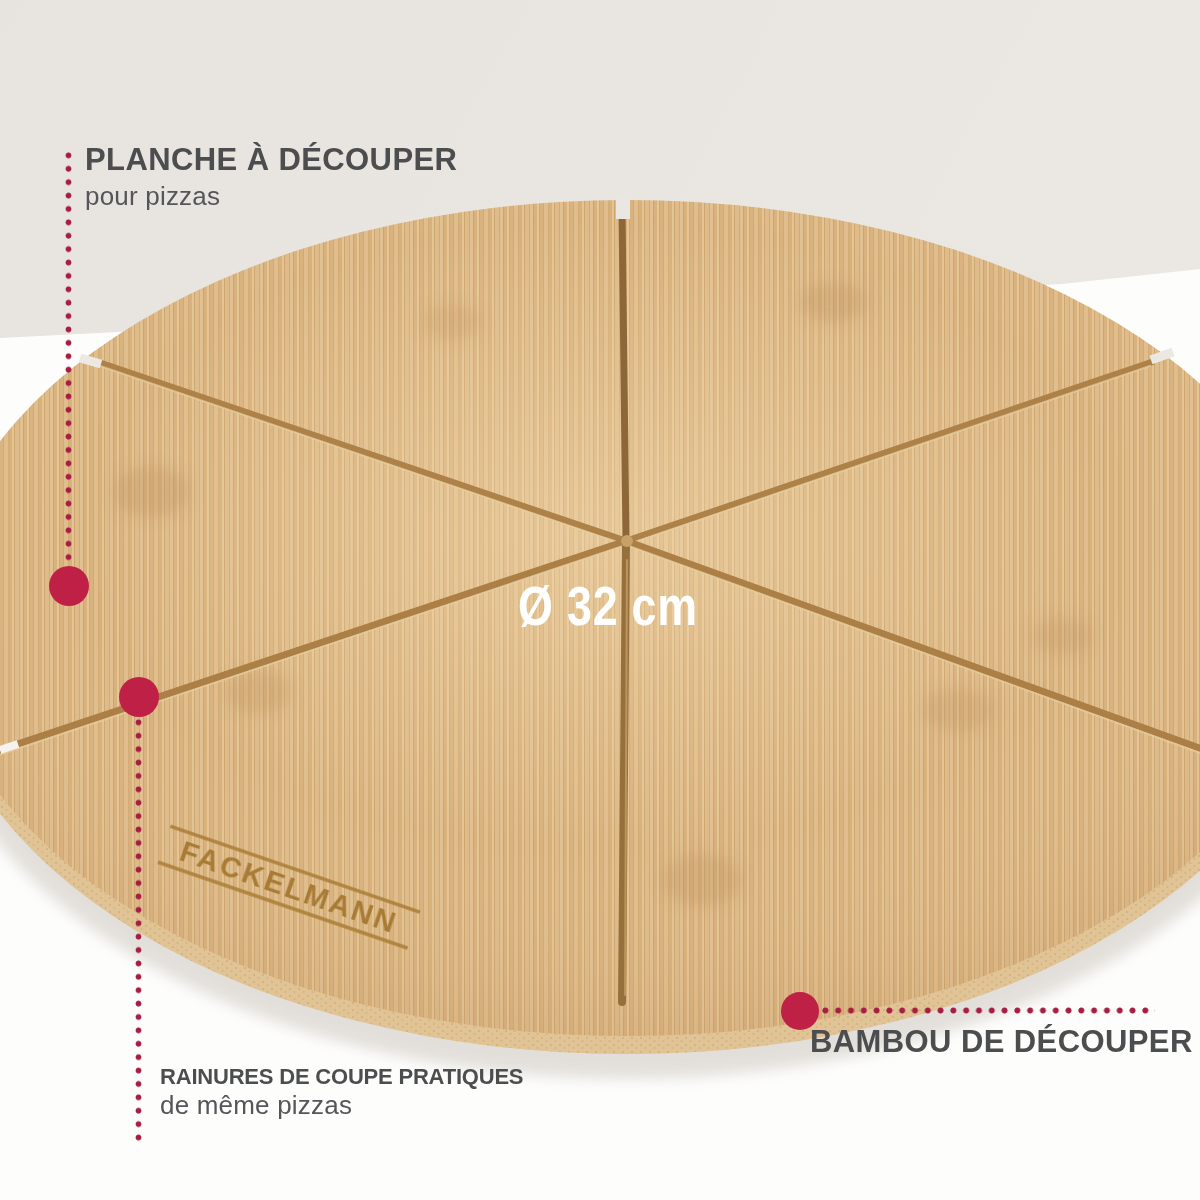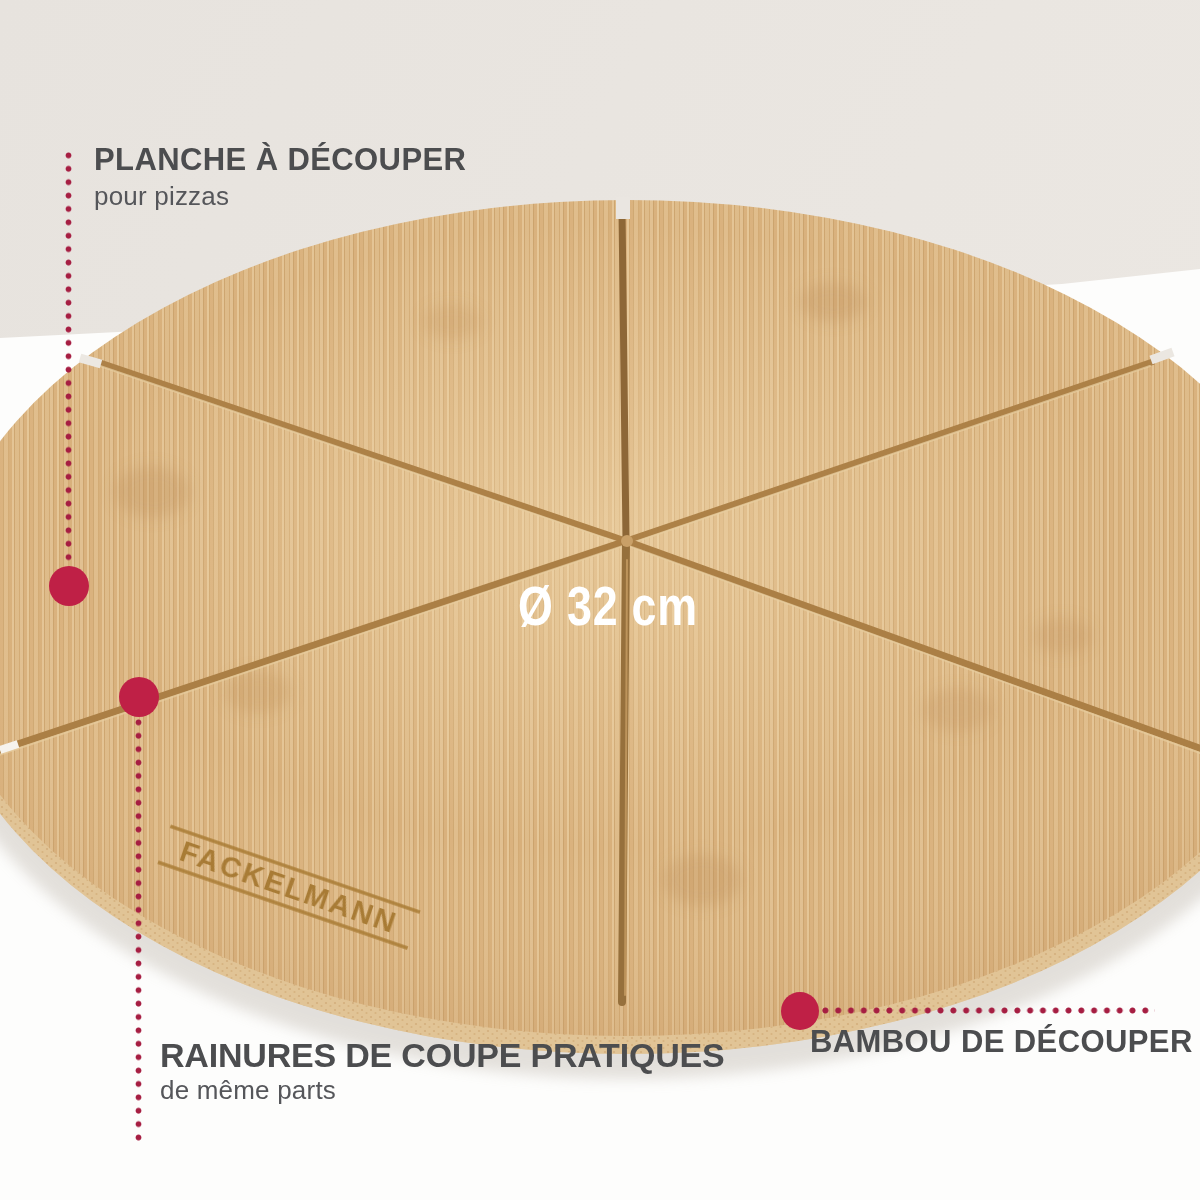--- a/index.html
+++ b/index.html
@@ -16,21 +16,21 @@
   .board-svg{position:absolute;left:0;top:0;}
   .note{position:absolute;color:#4c4d4f;}
   .note h3{
     margin:0;font-size:31px;font-weight:700;letter-spacing:.4px;
     line-height:1.16;color:#4c4d4f;
   }
   .note p{
     margin:3px 0 0 0;font-size:26px;font-weight:400;letter-spacing:.2px;
     line-height:1.16;color:#55565a;
   }
-  .note-rainures h3{font-size:34px;letter-spacing:-0.2px;}
+  .note-rainures h3{font-size:22px;letter-spacing:-0.2px;margin-top:28px;}
   .bigdot{
     position:absolute;border-radius:50%;background:#bf2046;
   }
   .d1{left:49px;top:566px;width:40px;height:40px;}
   .d2{left:119px;top:677px;width:40px;height:40px;}
   .d3{left:781px;top:992px;width:38px;height:38px;}
   .dotline{position:absolute;}
   .dotline.v{
     width:7px;
     background-image:radial-gradient(circle at 3.5px 3.4px,#a61e42 2.5px,rgba(166,30,66,0) 3.3px);
@@ -134,32 +134,32 @@
 
     <g transform="translate(288 890) rotate(19)">
       <line x1="-132" y1="-22" x2="132" y2="-22" stroke="#a87b33" stroke-width="3.5" opacity="0.85"></line>
       <line x1="-132" y1="16" x2="132" y2="16" stroke="#a87b33" stroke-width="3.5" opacity="0.85"></line>
       <text x="0" y="7" text-anchor="middle" font-size="29" font-weight="700" letter-spacing="2.5" fill="#a4772f" opacity="0.92">FACKELMANN</text>
     </g>
 
     <text transform="translate(608 625) scale(0.8 1)" text-anchor="middle" font-size="56" font-weight="700" letter-spacing="1" fill="#ffffff">Ø 32 cm</text>
   </svg>
 
-  <div class="note note-planche" style="left:94px;top:142px;">
+  <div class="note note-planche" style="left:85px;top:142px;">
     <h3>PLANCHE À DÉCOUPER</h3>
     <p>pour pizzas</p>
   </div>
   <div class="dotline v v1"></div>
   <div class="bigdot d1"></div>
 
   <div class="bigdot d2"></div>
   <div class="dotline v v2"></div>
   <div class="note note-rainures" style="left:160px;top:1036px;">
     <h3>RAINURES DE COUPE PRATIQUES</h3>
-    <p style="margin-top:0;">de même parts</p>
+    <p style="margin-top:0;">de même pizzas</p>
   </div>
 
   <div class="bigdot d3"></div>
   <div class="dotline h h1"></div>
   <div class="note note-bambou" style="left:810px;top:1024px;">
     <h3>BAMBOU DE DÉCOUPER</h3>
   </div>
 
 </div>
 

